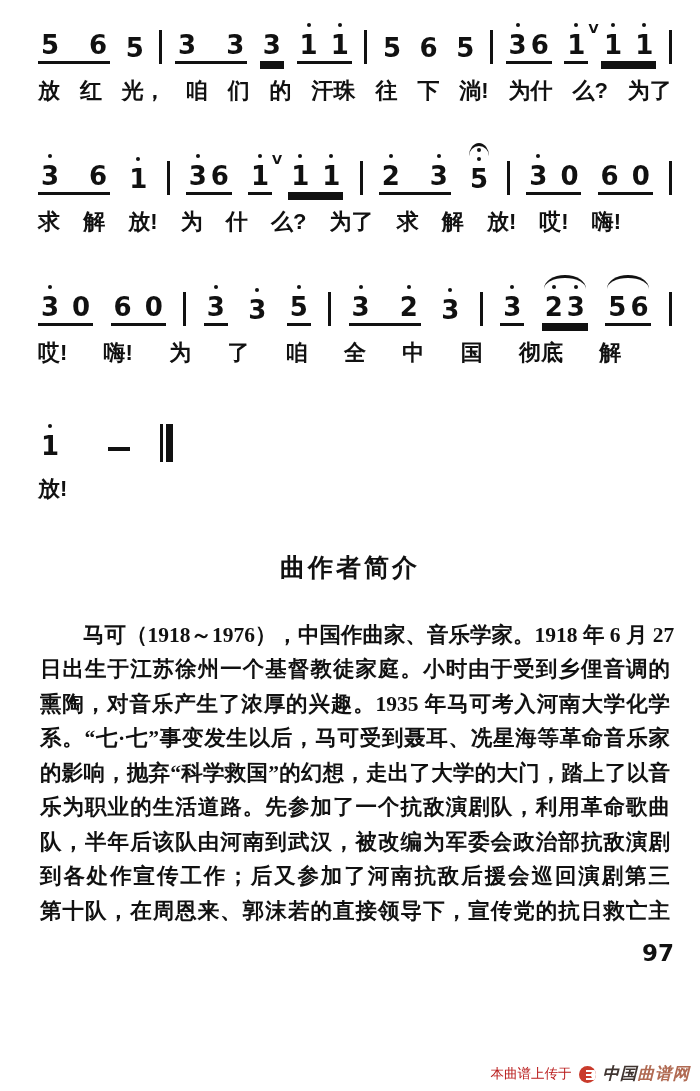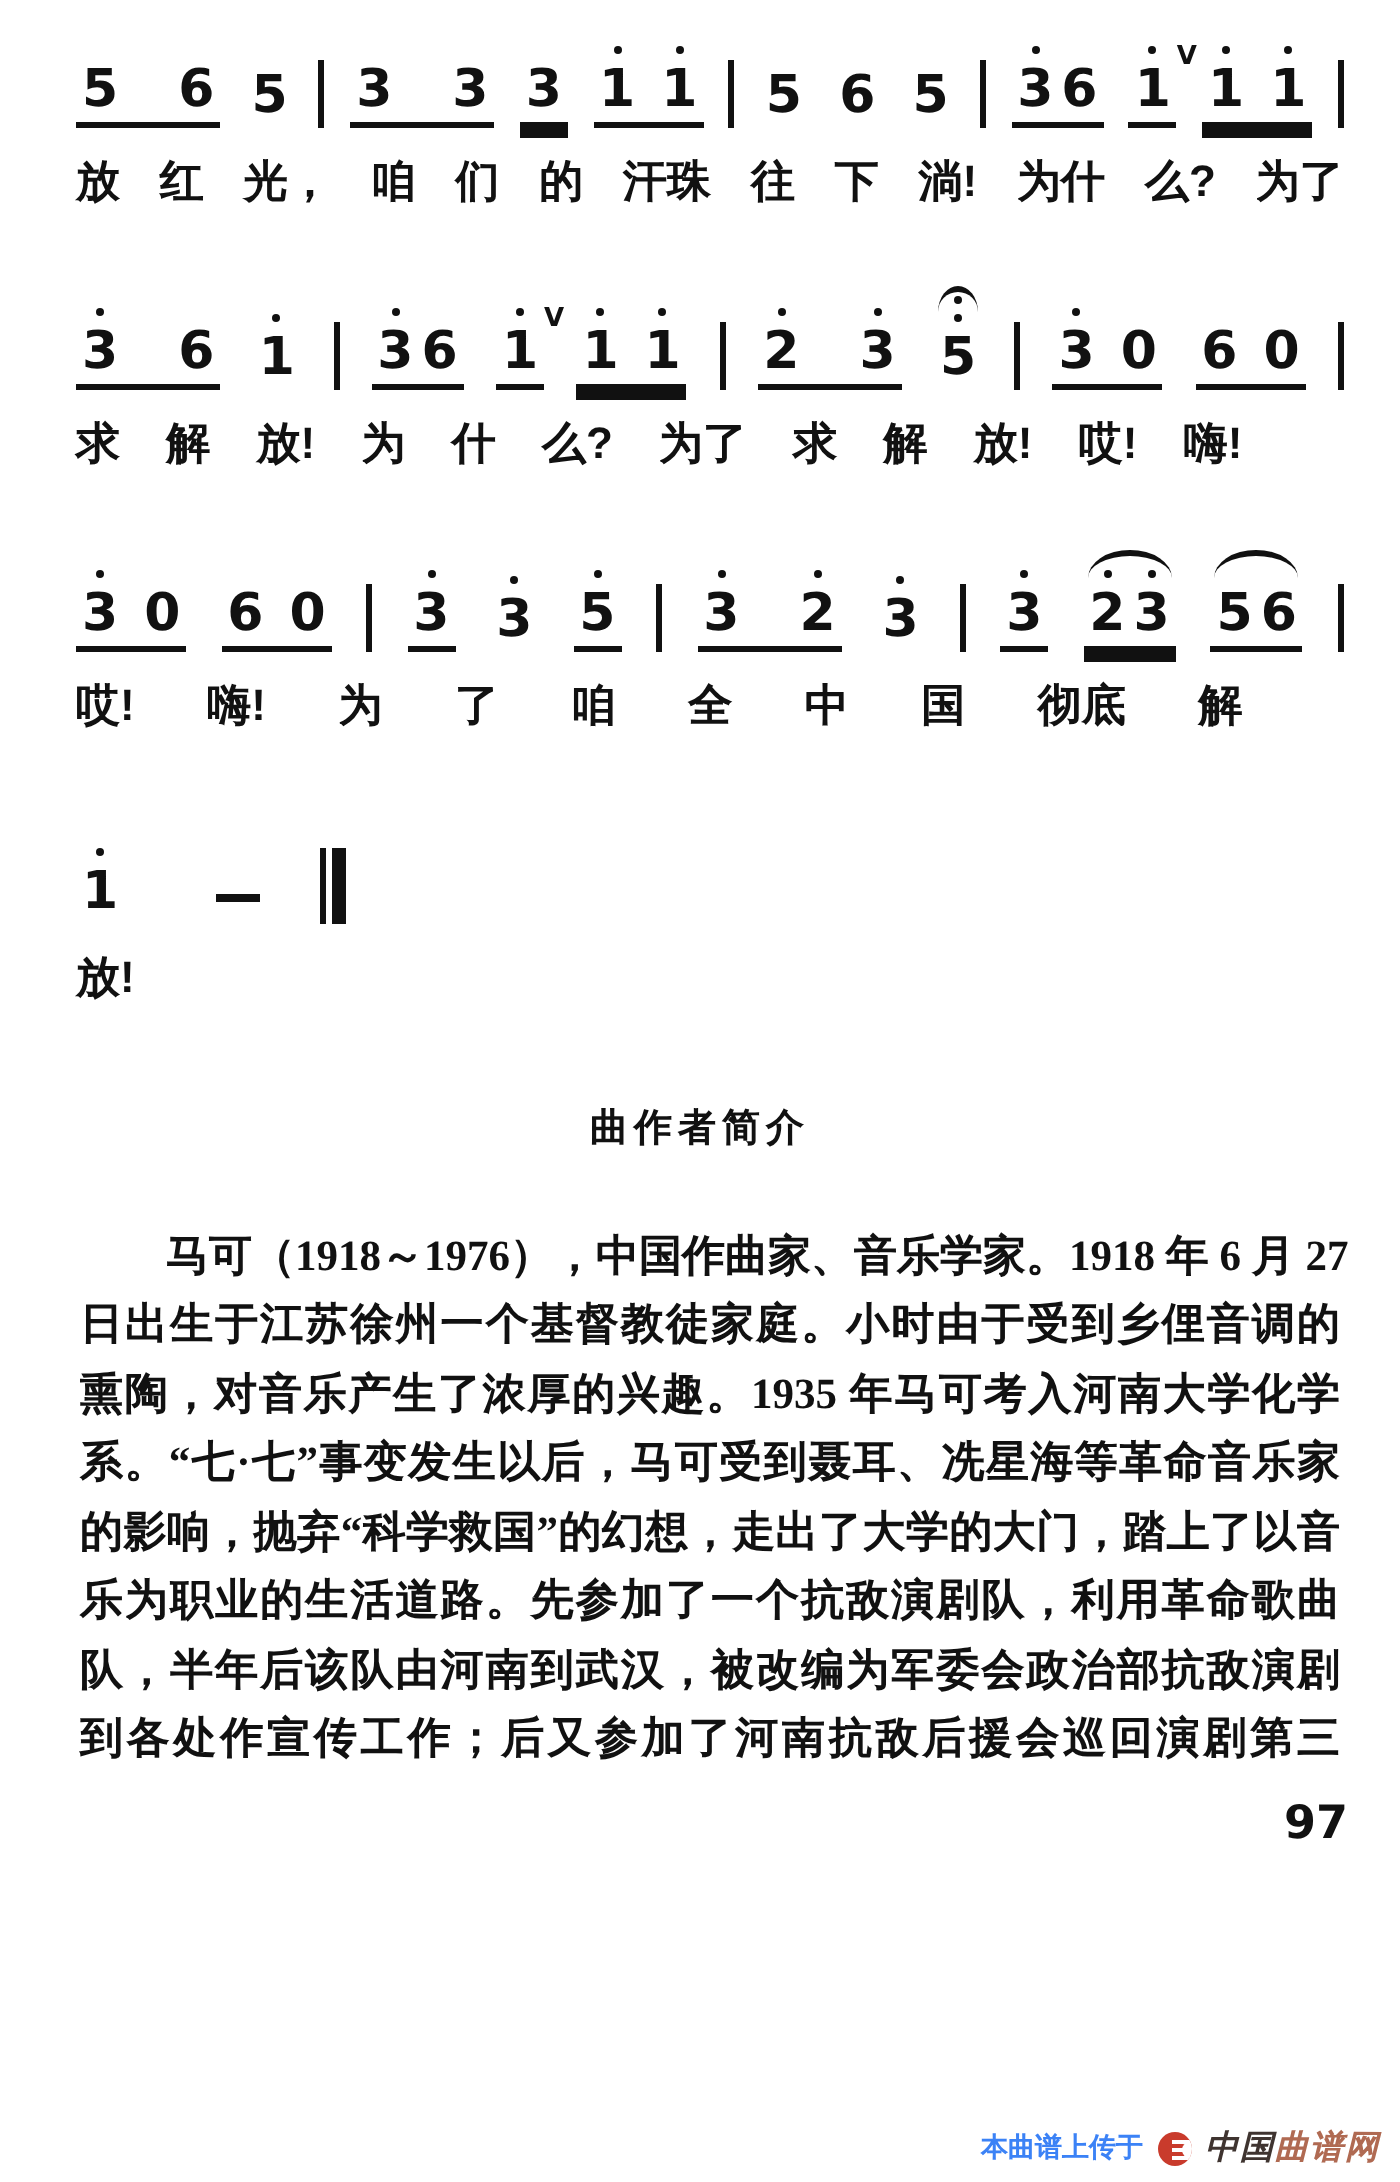--- a/index.html
+++ b/index.html
@@ -35,30 +35,30 @@
   .fbar{display:flex;gap:3px;align-items:flex-end}
   .fbar .thin{width:3px;height:38px;background:#111}
   .fbar .thick{width:7px;height:38px;background:#111}
   .dash{width:22px;height:4px;background:#111;margin-bottom:11px}
   .sp{height:1px}
   .lyr{display:flex;justify-content:space-between;margin-top:15px;
        font-size:22px;font-weight:bold;line-height:1.1}
   .lyr.left{justify-content:flex-start}
   .syswrap.narrow .lyr{width:92%}
   
-  .bio-title{margin-top:50px;text-align:center;font-size:19px;font-weight:900;letter-spacing:3px}
+  .bio-title{margin-top:50px;text-align:center;font-size:25px;font-weight:900;letter-spacing:3px}
   .bio{margin:34px 30px 0 40px}
   .bio-line{font-family:"Liberation Serif",serif;font-weight:bold;font-size:21.5px;
             line-height:34.5px;text-align:justify;text-align-last:justify;white-space:nowrap}
   .bio-line.indent{text-indent:2em}
   
   .pagenum{text-align:right;padding-right:26px;margin-top:12px;
            font-family:"DejaVu Sans",sans-serif;font-size:23px;font-weight:bold}
   .footer{position:absolute;right:10px;bottom:6px;display:flex;align-items:center;gap:7px}
-  .footer .pre{font-size:13.5px;font-weight:bold;color:#3b82f6}
+  .footer .pre{font-size:13.5px;font-weight:normal;color:#b91c1c}
   .logo{width:17px;height:17px;border-radius:50%;position:relative;overflow:hidden}
   .logo::before{content:"";position:absolute;left:7px;right:1px;top:4px;height:2px;background:#fff;
                 box-shadow:0 4px 0 0 #fff,0 8px 0 0 #fff}
   .logo::after{content:"";position:absolute;right:-3px;top:5px;width:8px;height:8px;
                background:#fff;border-radius:50%}
   .brand{font-style:italic;font-weight:bold;font-size:16.5px;font-family:"Liberation Serif",serif;
          letter-spacing:1px;white-space:nowrap}
 </style>
 </head>
 <body>
@@ -258,20 +258,21 @@
 
 <div class="bio">
     <div class="bio-line indent">马可（1918～1976），中国作曲家、音乐学家。1918 年 6 月 27</div>
     <div class="bio-line">日出生于江苏徐州一个基督教徒家庭。小时由于受到乡俚音调的</div>
     <div class="bio-line">熏陶，对音乐产生了浓厚的兴趣。1935 年马可考入河南大学化学</div>
     <div class="bio-line">系。“七·七”事变发生以后，马可受到聂耳、冼星海等革命音乐家</div>
     <div class="bio-line">的影响，抛弃“科学救国”的幻想，走出了大学的大门，踏上了以音</div>
     <div class="bio-line">乐为职业的生活道路。先参加了一个抗敌演剧队，利用革命歌曲</div>
     <div class="bio-line">队，半年后该队由河南到武汉，被改编为军委会政治部抗敌演剧</div>
     <div class="bio-line">到各处作宣传工作；后又参加了河南抗敌后援会巡回演剧第三</div>
+    <div class="bio-line">第十队，在周恩来、郭沫若的直接领导下，宣传党的抗日救亡主</div>
   </div>
 
 <div class="pagenum">97</div>
 
 <div class="footer">
   <span class="pre">本曲谱上传于</span>
   <span class="logo" style="background: rgb(201, 59, 44);"></span>
   <span class="brand"><b class="dk" style="color: rgb(63, 52, 48);">中国</b><b class="lt" style="color: rgb(176, 106, 82); margin-top: 36px;">曲谱网</b></span>
 </div>
 

